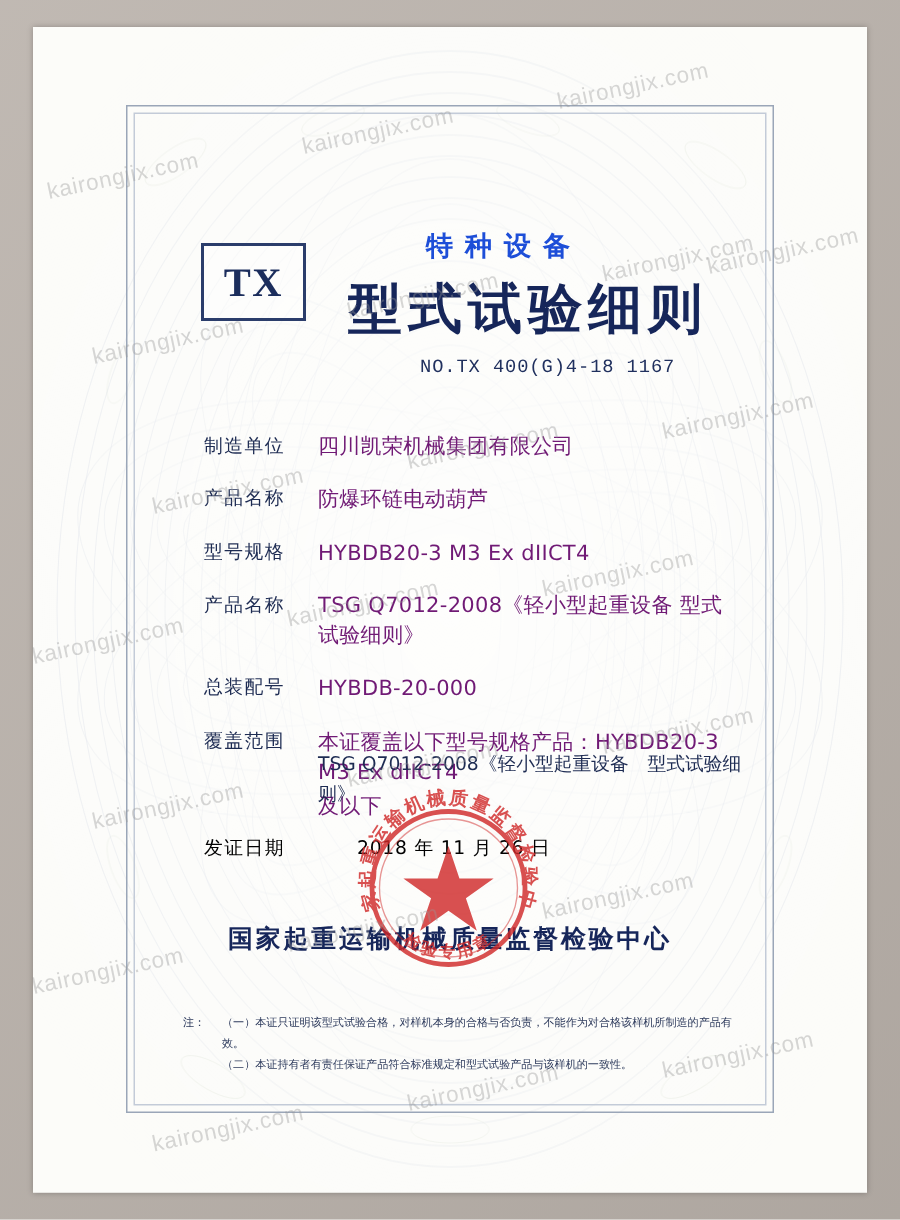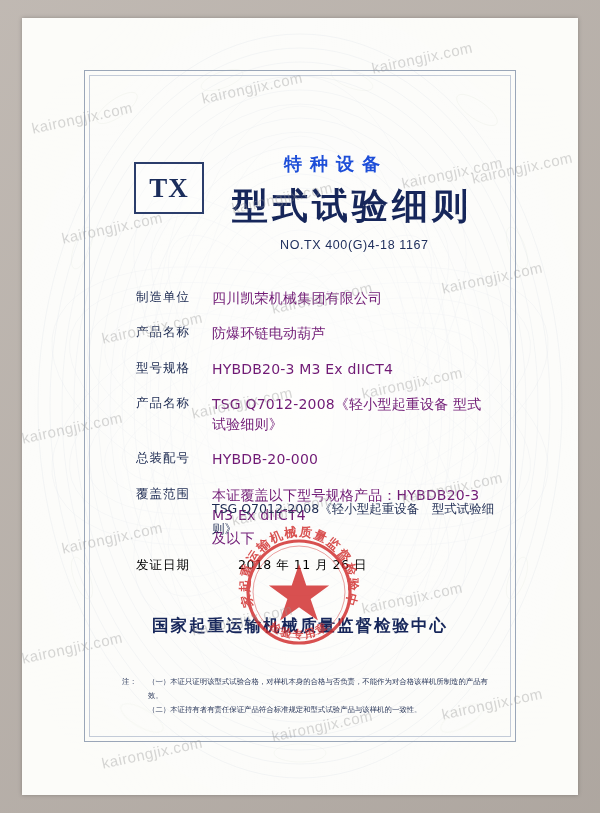--- a/index.html
+++ b/index.html
@@ -117,21 +117,21 @@
     font-family: "DejaVu Sans", sans-serif;
     white-space: nowrap;
   }
   .cert-no {
     position: absolute;
     left: 196px;
     top: 168px;
     font-size: 12.5px;
     color: #20305e;
     letter-spacing: 0.6px;
-    font-family: Liberation Sans, sans-serif;
+    font-family: Liberation Mono, monospace;
   }
 
   
   .fields {
     position: absolute;
     left: 52px;
     top: 218px;
     width: 350px;
   }
   .field-row {

